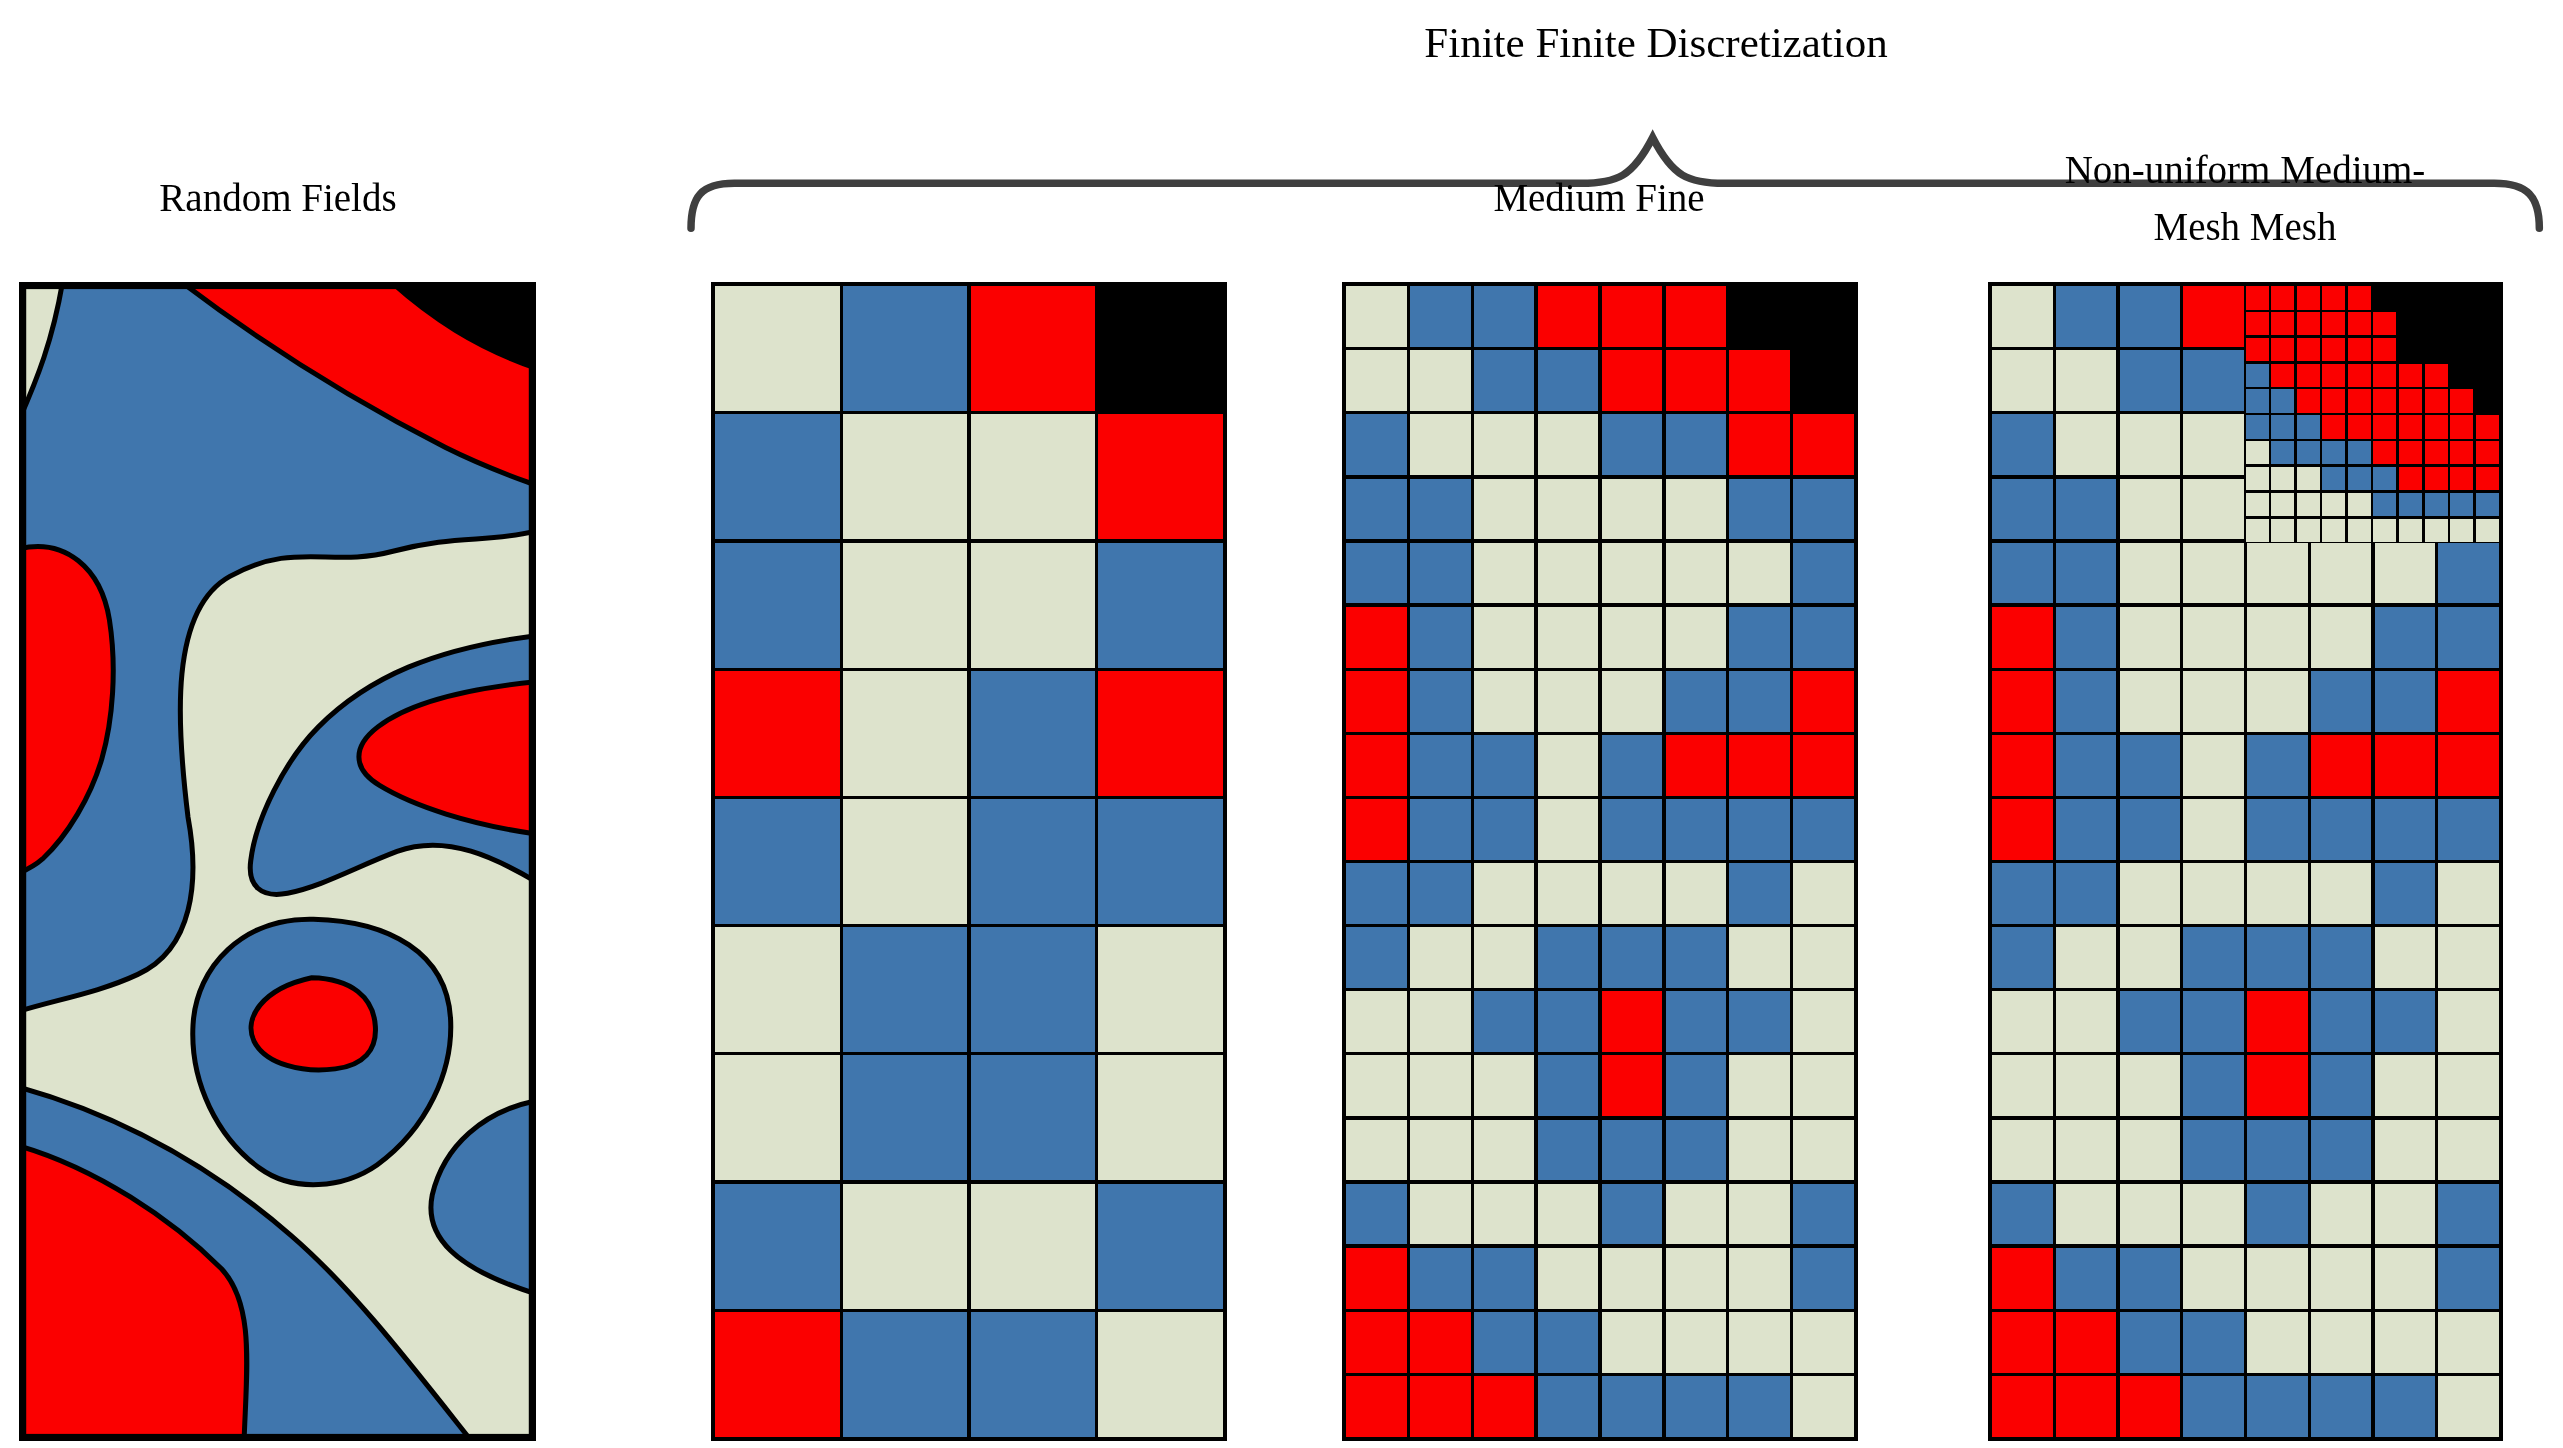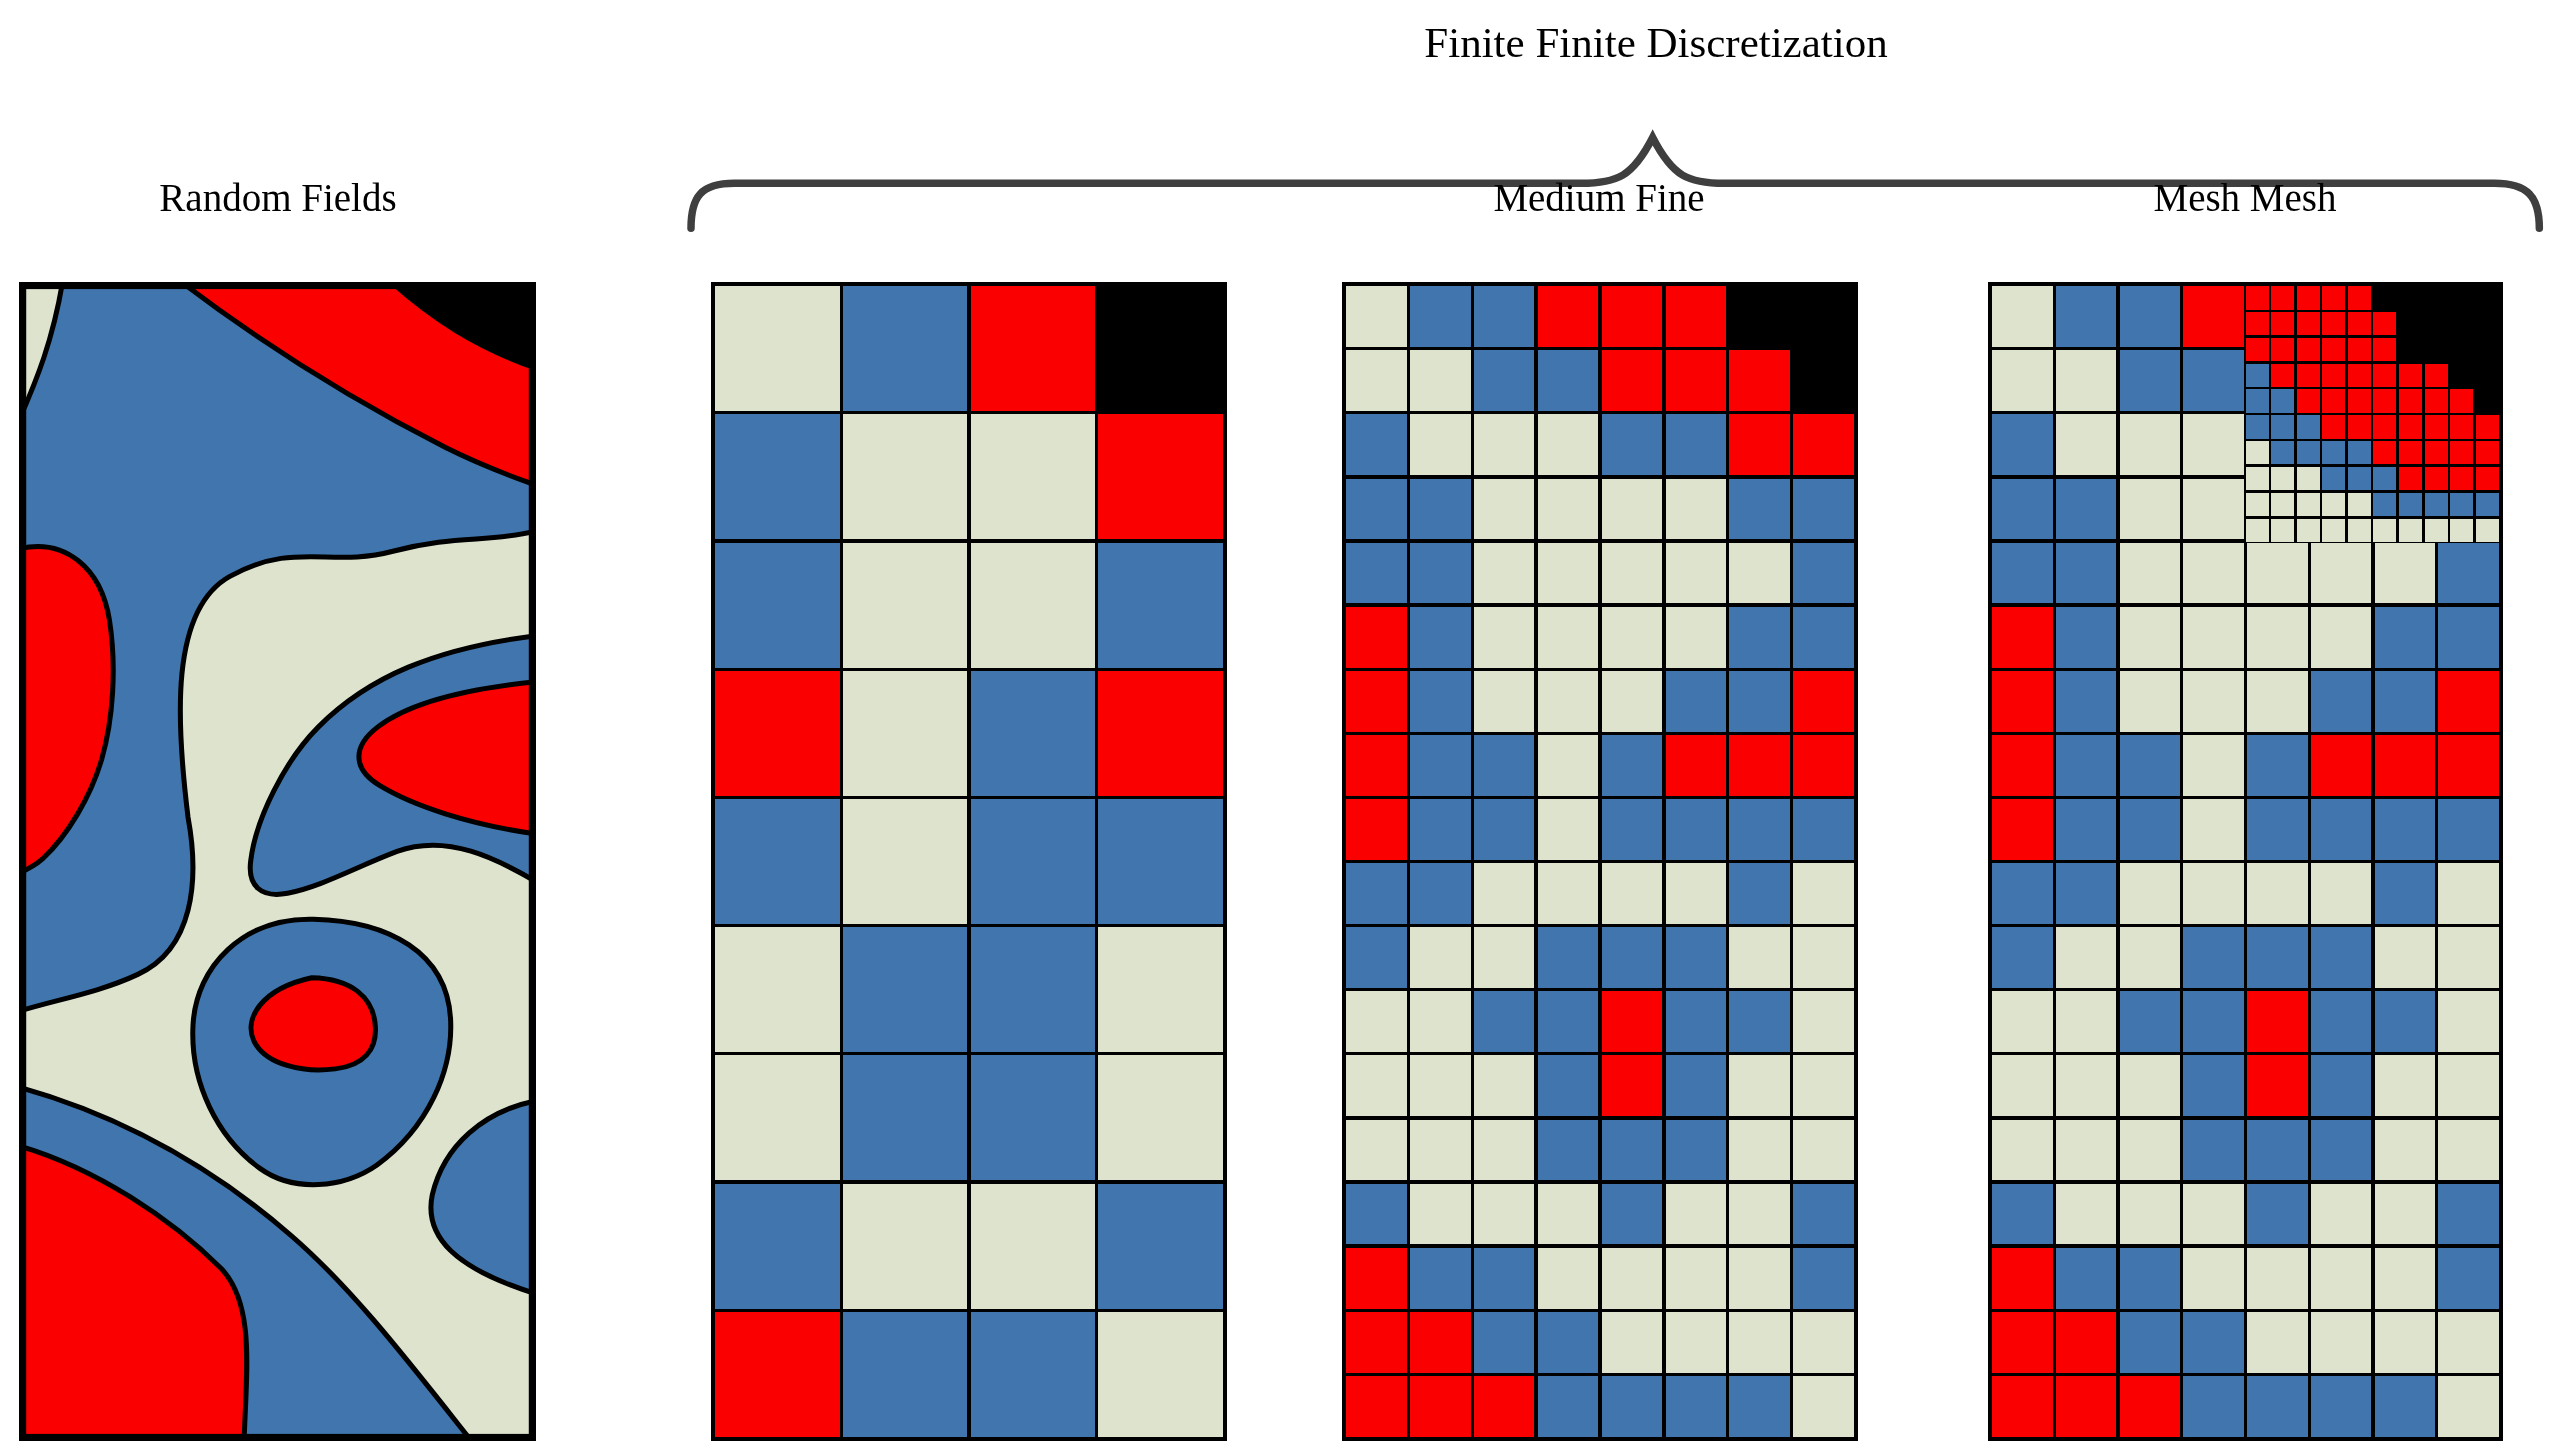--- a/index.html
+++ b/index.html
@@ -38,20 +38,21 @@
     </svg>
   </div>
 
   <div class="panel-label" id="label-random">
     <span>Random Fields</span>
   </div>
   <div class="panel-label" id="label-medium">
     <span>Medium Fine</span>
   </div>
   <div class="panel-label" id="label-nonuniform">
+    <span>Non-uniform Medium-</span>
     <span>Mesh Mesh</span>
   </div>
 
   <div class="panel" id="panel-random">
     <svg width="517" height="1159" viewBox="0 0 618 1386">
       <rect x="0" y="0" width="618" height="1386" fill="#dde3cc"></rect>
       <g fill="none" stroke="#000" stroke-width="6" stroke-linejoin="round">
         <path d="M 52,0 C 40,70 22,115 0,165 L 0,872 C 45,858 95,850 142,828 C 208,798 216,716 202,640 C 188,526 180,392 252,352 C 330,309 372,342 447,322 C 522,302 560,312 618,298 L 618,0 Z" fill="#4076ad"></path>
         <path d="M 194,0 C 310,88 420,152 510,198 C 558,222 588,232 618,243 L 618,0 Z" fill="#fb0000"></path>
         <path d="M 445,0 C 492,42 545,78 618,103 L 618,0 Z" fill="#000000"></path>

